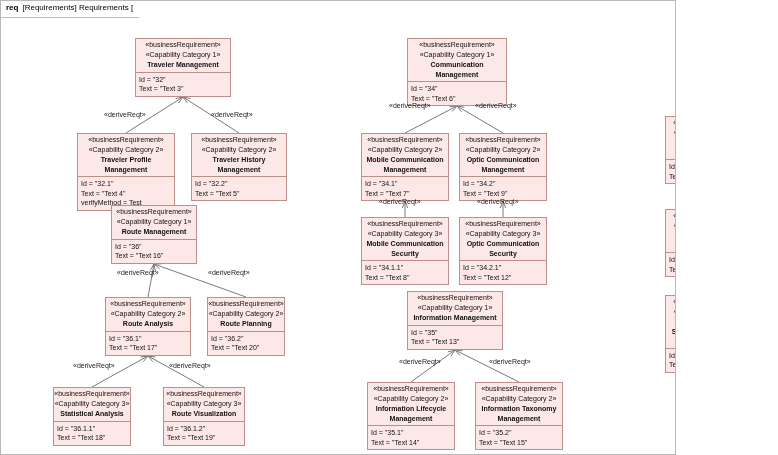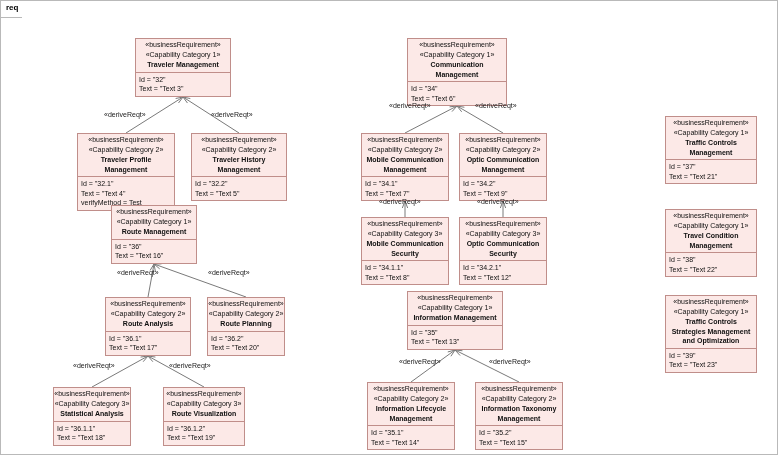--- a/index.html
+++ b/index.html
@@ -2,21 +2,21 @@
 <html><head>
 <meta charset="utf-8">
 <style>
   html, body {
     margin: 0;
     padding: 0;
     background: #ffffff;
   }
   #canvas {
     position: relative;
-    width: 778px;
+    width: 676px;
     height: 455px;
     background: #ffffff;
     border: 1px solid #b9b9b9;
     box-sizing: border-box;
     font-family: "Liberation Sans", sans-serif;
     overflow: hidden;
     text-decoration: underline;
   }
   
   #frame-header {
@@ -96,20 +96,21 @@
     line-height: 9.5px;
   }
 </style>
 </head>
 <body>
 
 <div id="canvas">
 
   <div id="frame-header">
     <span class="hdr-kw">req</span>
+    <span class="hdr-title">[Requirements] Requirements [</span>
   </div>
 
   <svg id="links">
       <line x1="125" y1="132" x2="182" y2="96" stroke="#7a7a7a"></line>
       <polyline points="177.50199903587523,101.98695142177826 182,96 174.66115632169115,97.48895045765349" fill="none" stroke="#7a7a7a"></polyline>
       <line x1="238" y1="132" x2="182" y2="96" stroke="#7a7a7a"></line>
       <polyline points="189.32666452052976,97.54776839469287 182,96 186.44983413474196,102.02283788369613" fill="none" stroke="#7a7a7a"></polyline>
       <line x1="147" y1="296" x2="153" y2="263" stroke="#7a7a7a"></line>
       <polyline points="154.36489589346587,270.36292463631133 153,263 149.13070797173435,269.4112541050874" fill="none" stroke="#7a7a7a"></polyline>
       <line x1="245" y1="296" x2="153" y2="263" stroke="#7a7a7a"></line>

